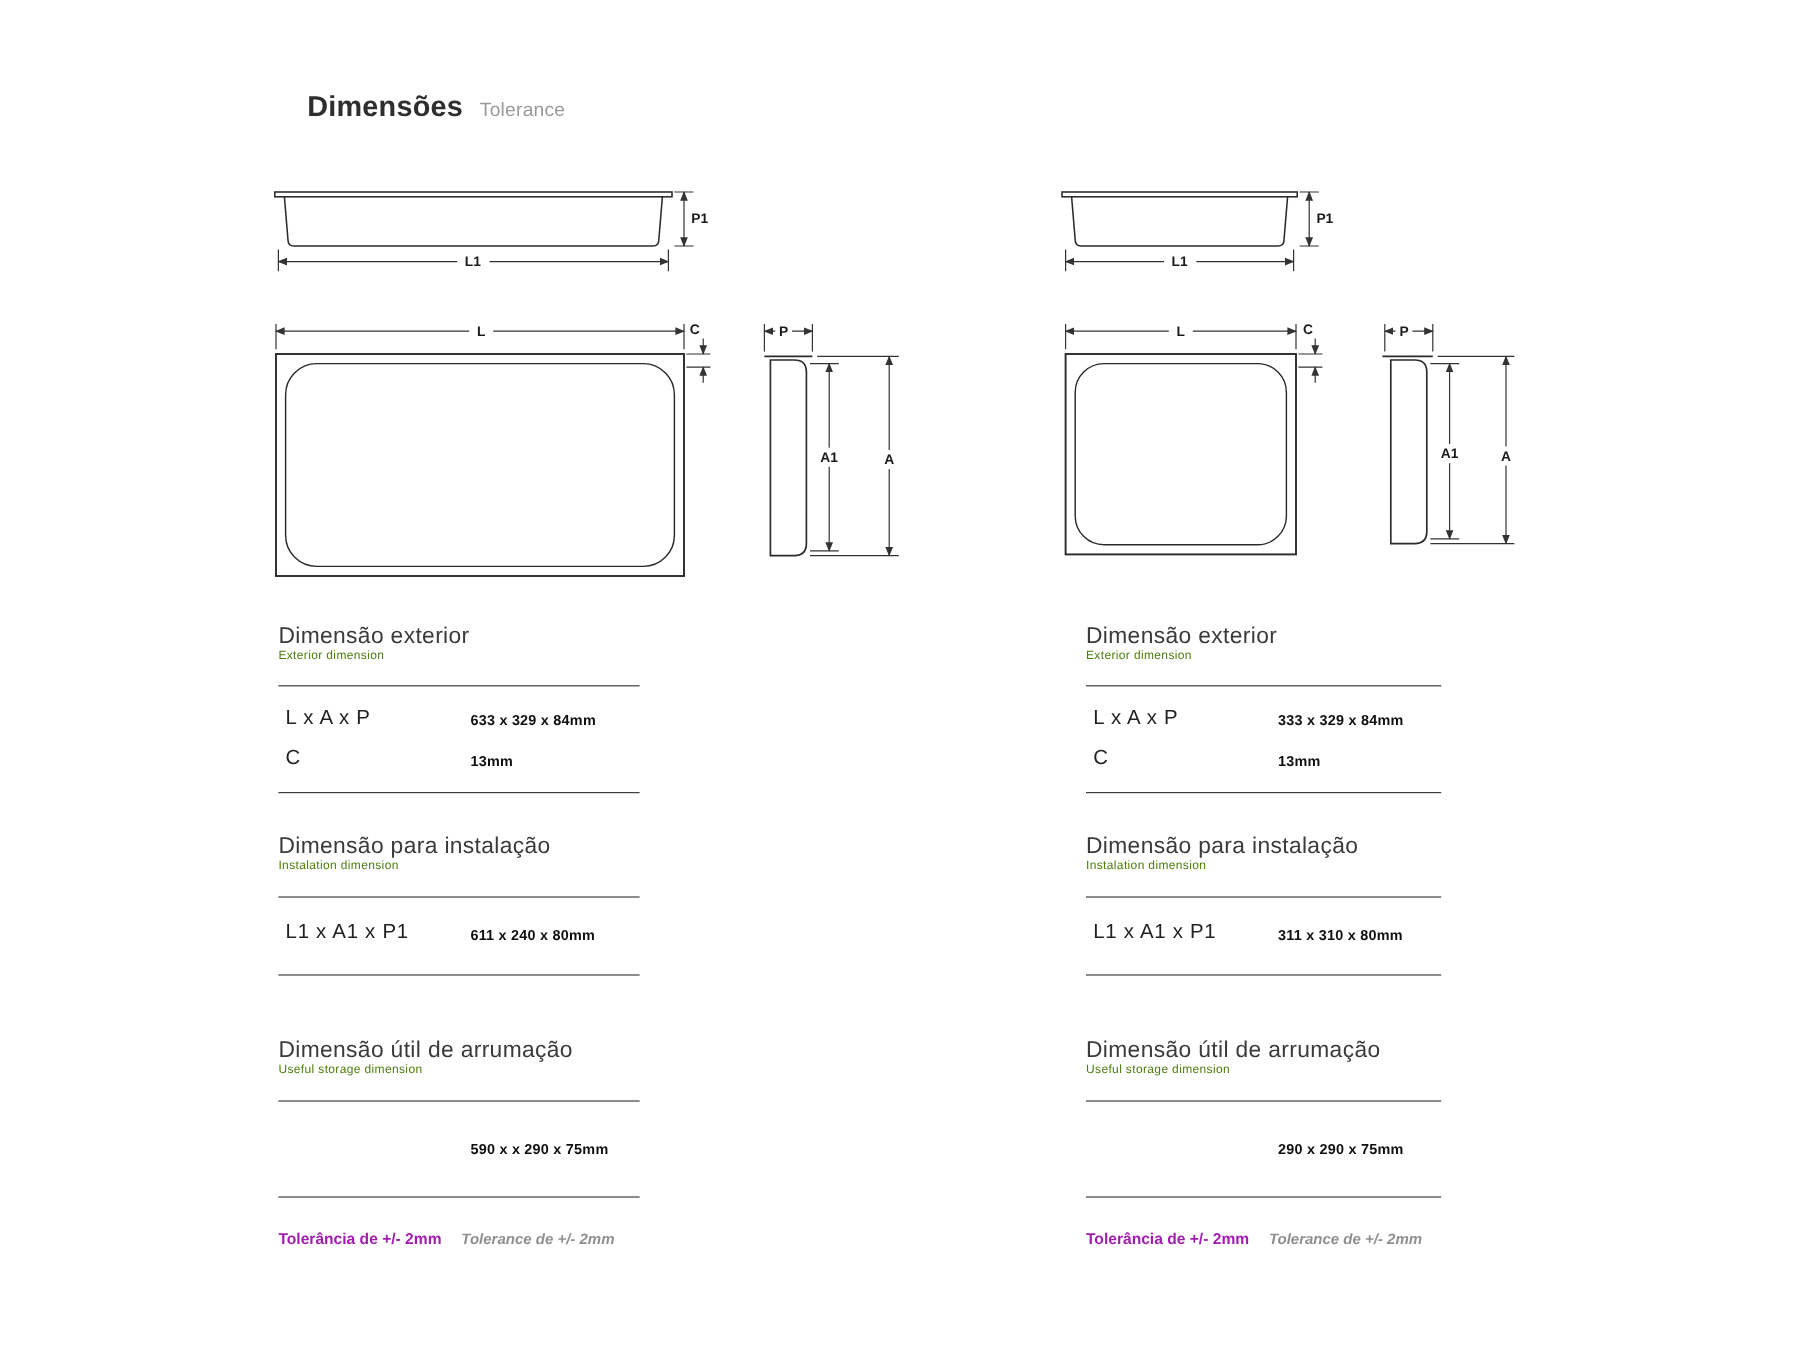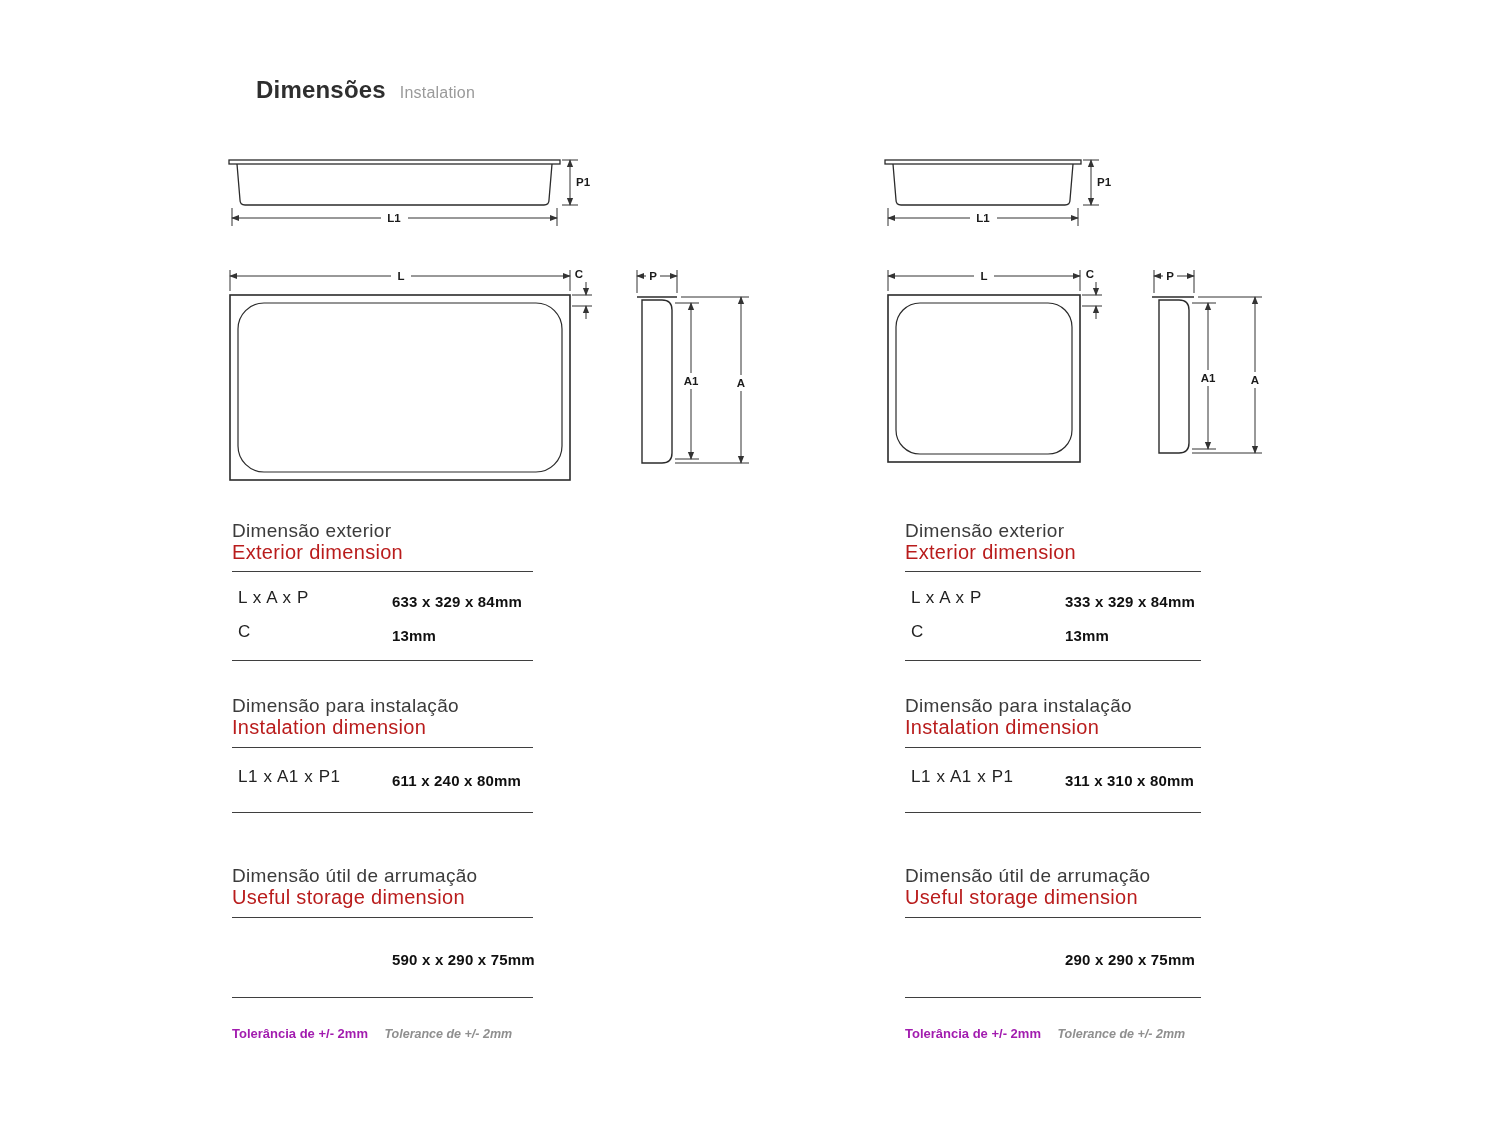--- a/index.html
+++ b/index.html
@@ -14,36 +14,36 @@
   #svg-right{left:880px;top:148px;}
   svg.drawing text{font-family:"Liberation Sans",sans-serif;font-weight:bold;font-size:11.5px;fill:#1b1b1b;}
   .outline{stroke:#2b2b2b;fill:none;}
   .dim{stroke:#333;stroke-width:1;fill:none;}
   .lbl-bg{fill:#fff;stroke:none;}
 
   .specs{position:absolute;top:510px;width:301px;height:560px;}
   #specs-left{left:232px;}
   #specs-right{left:905px;width:296px;}
   .h-pt{position:absolute;left:0;font-size:19px;color:#3b3b3b;letter-spacing:.3px;white-space:nowrap;}
-  .h-en{position:absolute;left:0;font-size:20px;color:#b91c1c;letter-spacing:.3px;white-space:nowrap;}
+  .h-en{position:absolute;left:0;font-size:10px;color:#4d7c0f;letter-spacing:.3px;white-space:nowrap;}
   .rule{position:absolute;left:0;right:0;height:0;border-top:1px solid #3f3f3f;}
   .row-label{position:absolute;left:6px;font-size:17px;color:#222;letter-spacing:.6px;white-space:nowrap;}
-  .row-value{position:absolute;left:160px;font-size:15px;font-weight:700;color:#101010;letter-spacing:.2px;white-space:nowrap;}
+  .row-value{position:absolute;left:160px;font-size:12px;font-weight:700;color:#101010;letter-spacing:.2px;white-space:nowrap;}
   .tol{position:absolute;left:0;white-space:nowrap;}
   .tol-pt{font-size:13px;font-weight:700;color:#a21caf;}
   .tol-en{font-size:12.5px;font-weight:600;color:#8f8f8f;margin-left:12px;font-style:italic;}
 </style>
 </head>
 <body>
 
 <div class="page">
 
   <div id="title">
     <span class="title-pt">Dimensões</span>
-    <span class="title-en">Instalation</span>
+    <span class="title-en">Tolerance</span>
   </div>
 
   <svg id="svg-left" class="drawing" viewBox="0 0 545 345">
     <defs>
       <marker id="ahL" viewBox="0 0 10 10" refX="9" refY="5" markerWidth="8" markerHeight="8" orient="auto-start-reverse">
         <path d="M0,1 L10,5 L0,9 Z" fill="#333"></path>
       </marker>
     </defs>
 
     <g class="outline" stroke-width="1.3">

